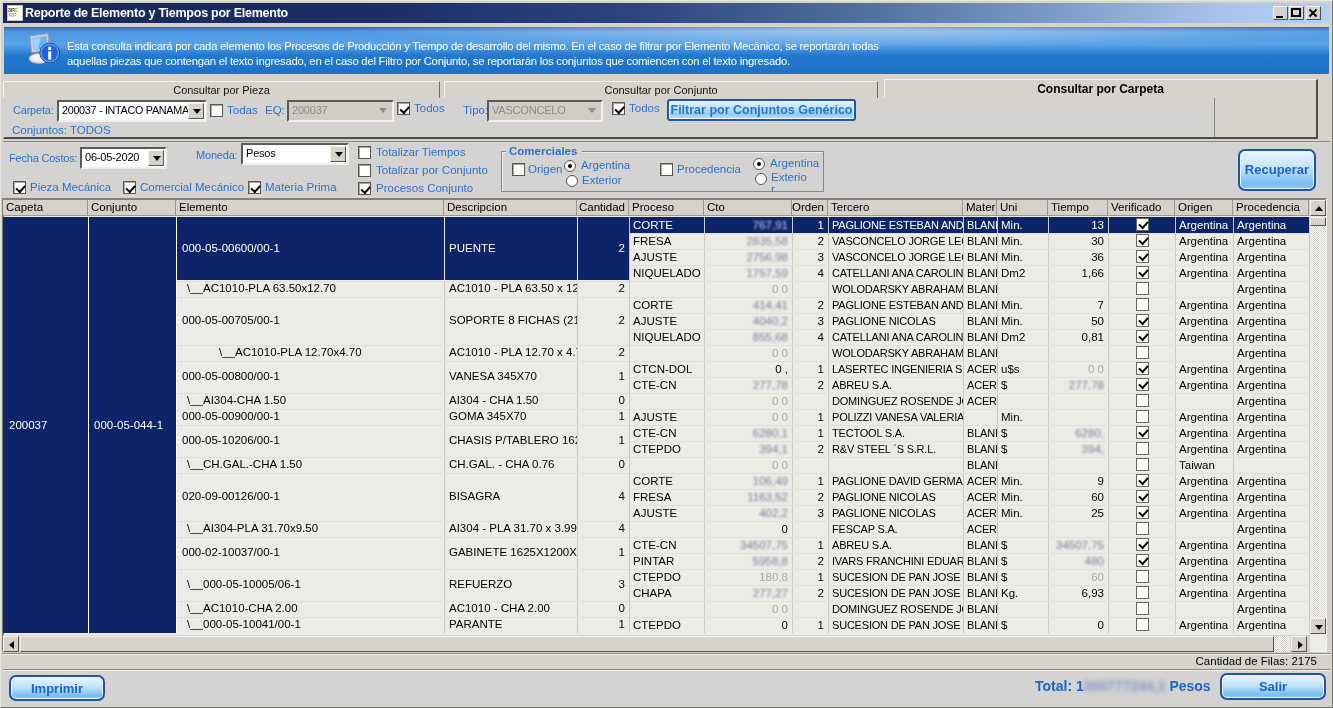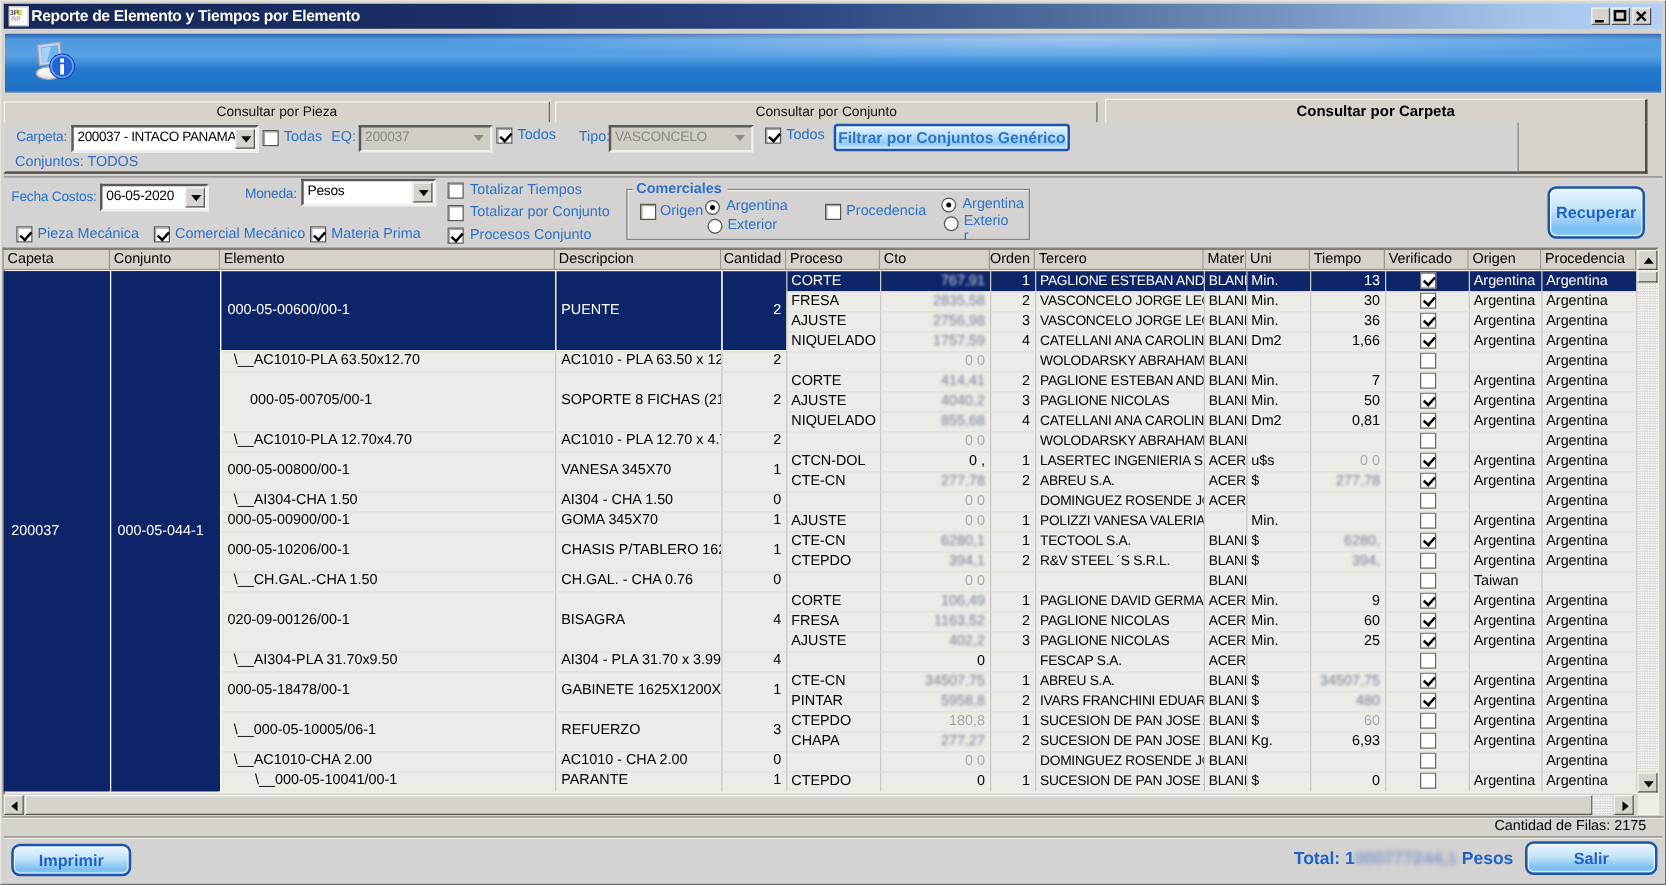--- a/index.html
+++ b/index.html
@@ -83,20 +83,22 @@
       </svg></div>
   <div class="wbtn" style="right:26px"><svg width="13" height="12">
         <rect x="2" y="2" width="8" height="7" fill="none" stroke="#000" stroke-width="2"></rect>
       </svg></div>
   <div class="wbtn" style="right:9px"><svg width="13" height="12">
         <path d="M2.5 2.5 L9.5 9.5 M9.5 2.5 L2.5 9.5" stroke="#000" stroke-width="1.8"></path>
       </svg></div>
 </div>
 <div class="banner">
   <div class="gl"></div>
+  <div class="l1">Esta consulta indicará por cada elemento los Procesos de Producción y Tiempo de desarrollo del mismo. En el caso de filtrar por Elemento Mecánico, se reportarán todas</div>
+  <div class="l2">aquellas piezas que contengan el texto ingresado, en el caso del Filtro por Conjunto, se reportarán los conjuntos que comiencen con el texto ingresado.</div>
   <svg class="abs" style="left:23px;top:5px" width="36" height="34" viewBox="0 0 36 34">
     <path d="M3,4 L21,1.5 L22.5,18.5 L4.5,20.5 Z" fill="#c9d2e6" stroke="#9aa0b8" stroke-width="1"></path>
     <path d="M5.5,6 L19.3,4 L20.6,16.3 L6.8,18 Z" fill="#6cb4ee"></path>
     <path d="M6,6.5 L14,5.4 L10.5,17.4 L6.8,17.8 Z" fill="#aad6f8" opacity="0.85"></path>
     <path d="M9,21.5 L16,20.8 L16.5,24 L9.5,24.6 Z" fill="#c0c4d4"></path>
     <ellipse cx="12" cy="26.5" rx="10" ry="5" fill="#e6e6ee" stroke="#a8a0b0"></ellipse>
     <ellipse cx="11" cy="25.5" rx="7" ry="3" fill="#f6f6fa"></ellipse>
     <circle cx="22.7" cy="21" r="9.8" fill="#1e64d8" stroke="#0c3f98"></circle>
     <circle cx="22.7" cy="21" r="8.8" fill="none" stroke="#6a9cec" stroke-width="1.4"></circle>
     <rect x="21.2" y="14.8" width="3" height="3.2" fill="#fff"></rect>
@@ -203,30 +205,30 @@
   </div>
 <div class="gc" style="left:177px;top:281px;width:267px;height:15px;">
     <span style="padding-left:10px">\__AC1010-PLA 63.50x12.70</span>
   </div>
 <div class="gc" style="left:445px;top:281px;width:132px;height:15px;">
     <span style="padding-left:4px">AC1010 - PLA 63.50 x 12.7</span>
   </div>
 <div class="gc ri" style="left:578px;top:281px;width:51px;height:15px;">
     <span style="padding-right:4px">2</span>
   </div>
-<div class="gc" style="left:177px;top:297px;width:267px;height:47px;padding-left:18px;">
+<div class="gc" style="left:177px;top:297px;width:267px;height:47px;">
     <span style="padding-left:5px">000-05-00705/00-1</span>
   </div>
 <div class="gc" style="left:445px;top:297px;width:132px;height:47px;">
     <span style="padding-left:4px">SOPORTE 8 FICHAS (212m</span>
   </div>
 <div class="gc ri" style="left:578px;top:297px;width:51px;height:47px;">
     <span style="padding-right:4px">2</span>
   </div>
-<div class="gc" style="left:177px;top:345px;width:267px;height:15px;">
+<div class="gc" style="left:177px;top:345px;width:267px;height:15px;padding-left:32px;">
     <span style="padding-left:10px">\__AC1010-PLA 12.70x4.70</span>
   </div>
 <div class="gc" style="left:445px;top:345px;width:132px;height:15px;">
     <span style="padding-left:4px">AC1010 - PLA 12.70 x 4.70</span>
   </div>
 <div class="gc ri" style="left:578px;top:345px;width:51px;height:15px;">
     <span style="padding-right:4px">2</span>
   </div>
 <div class="gc" style="left:177px;top:361px;width:267px;height:31px;">
     <span style="padding-left:5px">000-05-00800/00-1</span>
@@ -285,21 +287,21 @@
 <div class="gc" style="left:177px;top:521px;width:267px;height:15px;">
     <span style="padding-left:10px">\__AI304-PLA 31.70x9.50</span>
   </div>
 <div class="gc" style="left:445px;top:521px;width:132px;height:15px;">
     <span style="padding-left:4px">AI304 - PLA 31.70 x 3.99</span>
   </div>
 <div class="gc ri" style="left:578px;top:521px;width:51px;height:15px;">
     <span style="padding-right:4px">4</span>
   </div>
 <div class="gc" style="left:177px;top:537px;width:267px;height:31px;">
-    <span style="padding-left:5px">000-05-18478/00-1</span>
+    <span style="padding-left:5px">000-02-10037/00-1</span>
   </div>
 <div class="gc" style="left:445px;top:537px;width:132px;height:31px;">
     <span style="padding-left:4px">GABINETE 1625X1200X350</span>
   </div>
 <div class="gc ri" style="left:578px;top:537px;width:51px;height:31px;">
     <span style="padding-right:4px">1</span>
   </div>
 <div class="gc" style="left:177px;top:569px;width:267px;height:31px;">
     <span style="padding-left:10px">\__000-05-10005/06-1</span>
   </div>
@@ -312,21 +314,21 @@
 <div class="gc" style="left:177px;top:601px;width:267px;height:15px;">
     <span style="padding-left:10px">\__AC1010-CHA 2.00</span>
   </div>
 <div class="gc" style="left:445px;top:601px;width:132px;height:15px;">
     <span style="padding-left:4px">AC1010 - CHA 2.00</span>
   </div>
 <div class="gc ri" style="left:578px;top:601px;width:51px;height:15px;">
     <span style="padding-right:4px">0</span>
   </div>
 <div class="gc" style="left:177px;top:617px;width:267px;height:15px;">
-    <span style="padding-left:27px">\__000-05-10041/00-1</span>
+    <span style="padding-left:10px">\__000-05-10041/00-1</span>
   </div>
 <div class="gc" style="left:445px;top:617px;width:132px;height:15px;">
     <span style="padding-left:4px">PARANTE</span>
   </div>
 <div class="gc ri" style="left:578px;top:617px;width:51px;height:15px;">
     <span style="padding-right:4px">1</span>
   </div>
 <div class="nvrow" style="left:629px;top:217px;width:680px;height:16px;"></div>
 <div class="rc nv" style="left:630px;top:217px;width:74px;height:16px;"><span style="padding-left:3px">CORTE</span></div>
 <div class="rc nv ri bl" style="left:705px;top:217px;width:86px;height:16px;">

